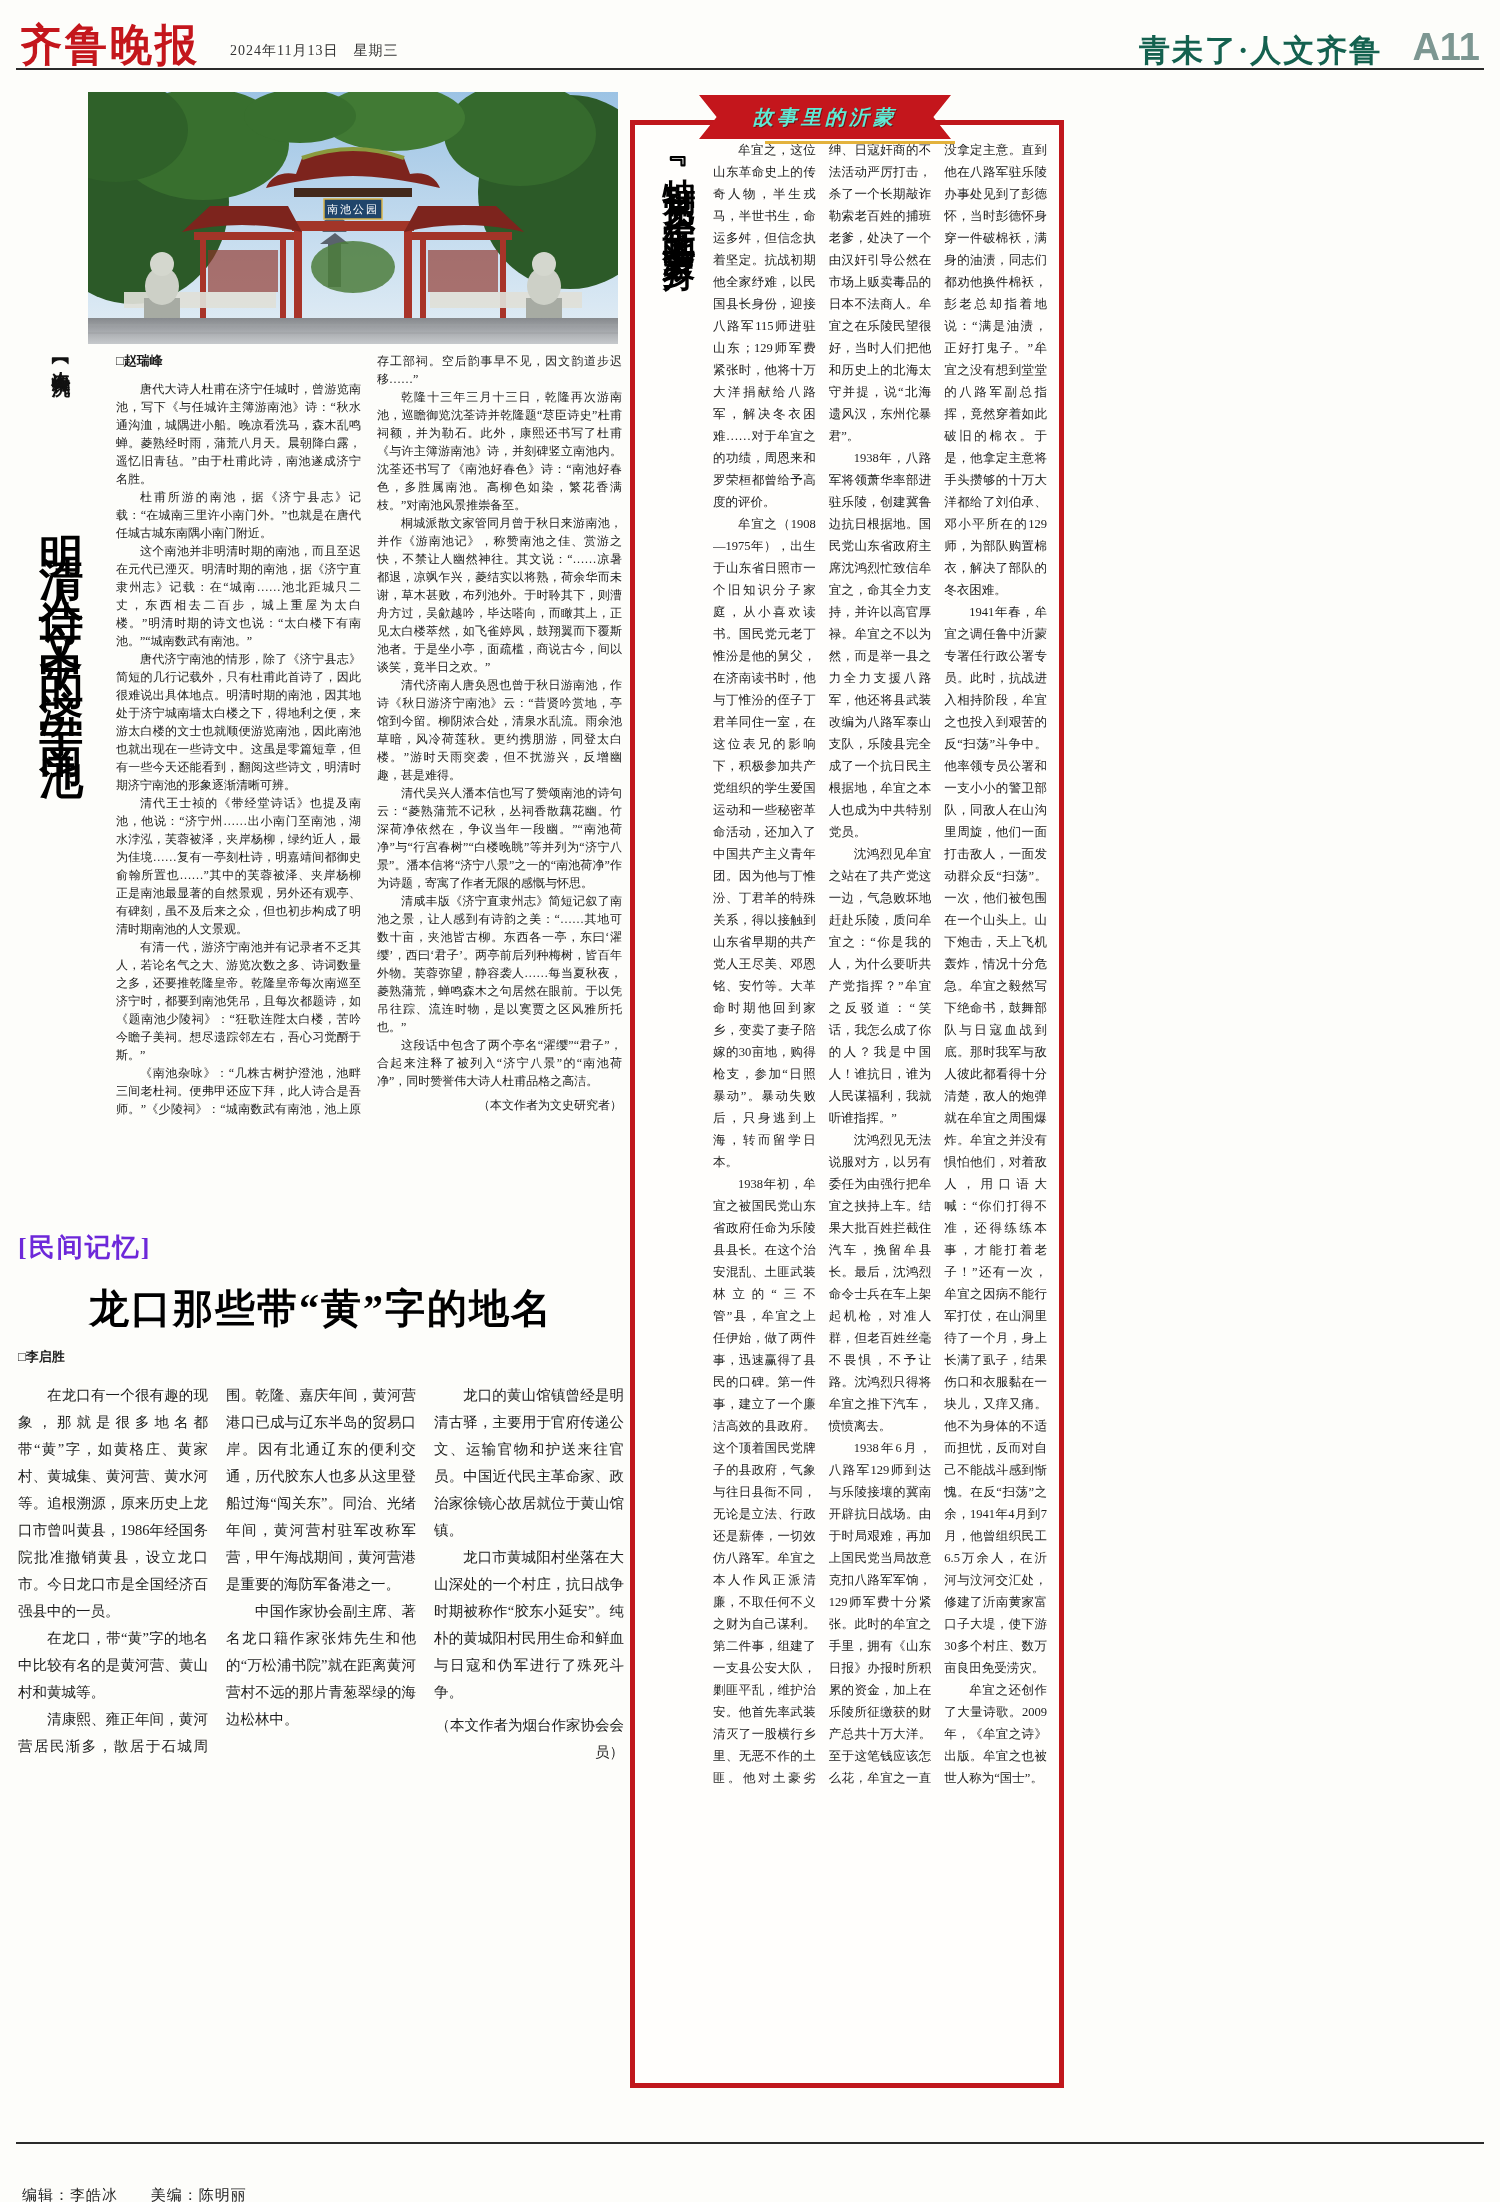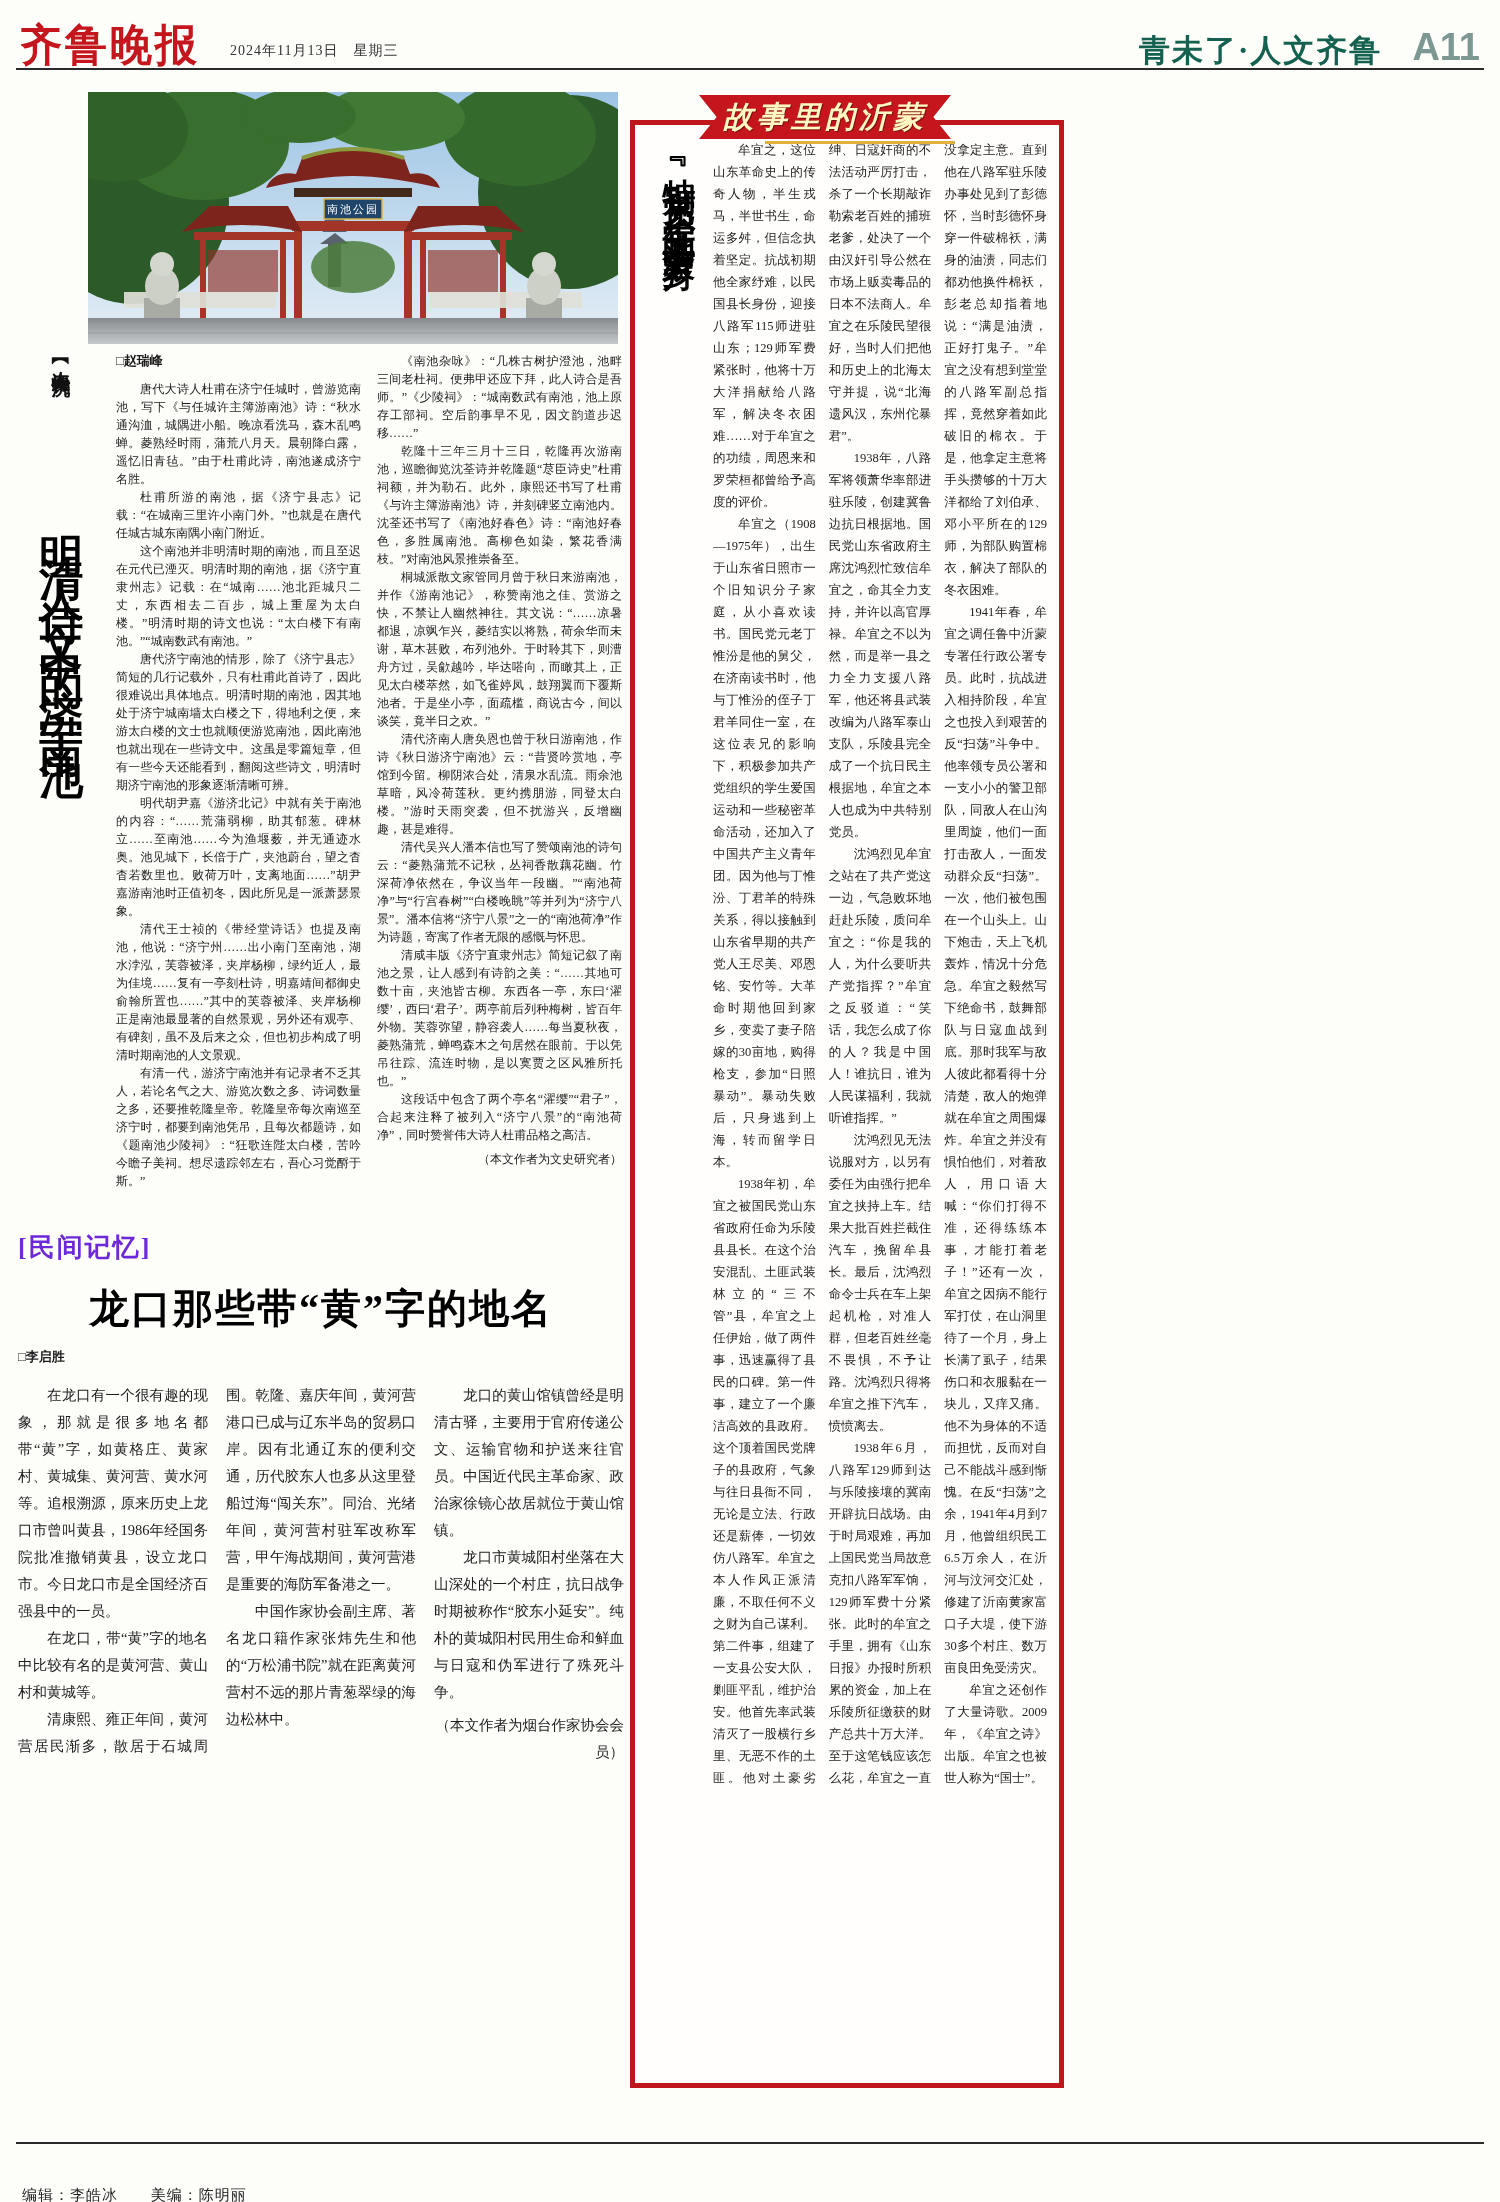--- a/index.html
+++ b/index.html
@@ -44,21 +44,21 @@
   .a2-title { margin:16px 0 12px; font-size:40px; font-weight:900; text-align:center; letter-spacing:2px; color:#000; }
   .a2-author { margin:2px 0 16px; }
   .a2-cols { column-count:3; column-gap:18px; font-size:14.5px; line-height:27px; max-height:560px; overflow:hidden; }
 
   
   .article3 { position:absolute; left:630px; top:120px; width:434px; height:1968px;
     border:5px solid #c0171c; background:#fffefc; box-sizing:border-box; }
   .ribbon { position:absolute; top:-30px; left:64px; width:252px; height:44px; background:#c4161c;
     display:flex; align-items:center; justify-content:center;
     clip-path:polygon(0 0,100% 0,93% 50%,100% 100%,0 100%,7% 50%); }
-  .ribbon span { color:#fef9c3; font-size:30px; font-weight:900; font-style:italic; letter-spacing:4px;
+  .ribbon span { color:#5eead4; font-size:20px; font-weight:900; font-style:italic; letter-spacing:4px;
     text-shadow:1px 1px 0 #7e0f12; }
   .ribbon-underline { position:absolute; top:16px; left:130px; width:190px; height:3px; background:#e3b23c; }
   .a3-inner { display:flex; height:100%; box-sizing:border-box; padding:14px 12px 14px 8px; gap:8px; }
   .a3-vtitle { writing-mode:vertical-rl; margin:6px 0 0; width:62px; flex:none;
     font-size:33px; font-weight:900; letter-spacing:7px; color:#000; line-height:1.6; }
   .a3-cols { flex:1; height:100%; overflow:hidden; column-count:3; column-gap:13px;
     font-size:12.5px; line-height:22px; }
 
   
   .foot-rule { position:absolute; left:16px; right:16px; top:2142px; border-top:2px solid #2a2a2a; }
@@ -163,21 +163,20 @@
     <div class="a1-left">
       <div class="col-label">【史海钩沉】</div>
       <h1 class="vtitle">明清人诗文中的济宁南池</h1>
     </div>
     <div class="a1-body paras">
       <div class="author">□赵瑞峰</div>
     <p>唐代大诗人杜甫在济宁任城时，曾游览南池，写下《与任城许主簿游南池》诗：“秋水通沟洫，城隅进小船。晚凉看洗马，森木乱鸣蝉。菱熟经时雨，蒲荒八月天。晨朝降白露，遥忆旧青毡。”由于杜甫此诗，南池遂成济宁名胜。</p>
         <p>杜甫所游的南池，据《济宁县志》记载：“在城南三里许小南门外。”也就是在唐代任城古城东南隅小南门附近。</p>
         <p>这个南池并非明清时期的南池，而且至迟在元代已湮灭。明清时期的南池，据《济宁直隶州志》记载：在“城南……池北距城只二丈，东西相去二百步，城上重屋为太白楼。”明清时期的诗文也说：“太白楼下有南池。”“城南数武有南池。”</p>
         <p>唐代济宁南池的情形，除了《济宁县志》简短的几行记载外，只有杜甫此首诗了，因此很难说出具体地点。明清时期的南池，因其地处于济宁城南墙太白楼之下，得地利之便，来游太白楼的文士也就顺便游览南池，因此南池也就出现在一些诗文中。这虽是零篇短章，但有一些今天还能看到，翻阅这些诗文，明清时期济宁南池的形象逐渐清晰可辨。</p>
-        <p>明代胡尹嘉《游济北记》中就有关于南池的内容：“……荒蒲弱柳，助其郁葱。碑林立……至南池……今为渔堰薮，并无通迹水奥。池见城下，长倍于广，夹池蔚台，望之杳杳若数里也。败荷万叶，支离地面……”胡尹嘉游南池时正值初冬，因此所见是一派萧瑟景象。</p>
         <p>清代王士祯的《带经堂诗话》也提及南池，他说：“济宁州……出小南门至南池，湖水浡泓，芙蓉被泽，夹岸杨柳，绿约近人，最为佳境……复有一亭刻杜诗，明嘉靖间都御史俞翰所置也……”其中的芙蓉被泽、夹岸杨柳正是南池最显著的自然景观，另外还有观亭、有碑刻，虽不及后来之众，但也初步构成了明清时期南池的人文景观。</p>
         <p>有清一代，游济宁南池并有记录者不乏其人，若论名气之大、游览次数之多、诗词数量之多，还要推乾隆皇帝。乾隆皇帝每次南巡至济宁时，都要到南池凭吊，且每次都题诗，如《题南池少陵祠》：“狂歌连陛太白楼，苦吟今瞻子美祠。想尽遗踪邻左右，吾心习觉酹于斯。”</p>
         <p>《南池杂咏》：“几株古树护澄池，池畔三间老杜祠。便弗甲还应下拜，此人诗合是吾师。”《少陵祠》：“城南数武有南池，池上原存工部祠。空后韵事早不见，因文韵道步迟移……”</p>
         <p>乾隆十三年三月十三日，乾隆再次游南池，巡瞻御览沈荃诗并乾隆题“荩臣诗史”杜甫祠额，并为勒石。此外，康熙还书写了杜甫《与许主簿游南池》诗，并刻碑竖立南池内。沈荃还书写了《南池好春色》诗：“南池好春色，多胜属南池。高柳色如染，繁花香满枝。”对南池风景推崇备至。</p>
         <p>桐城派散文家管同月曾于秋日来游南池，并作《游南池记》，称赞南池之佳、赏游之快，不禁让人幽然神往。其文说：“……凉暑都退，凉飒乍兴，菱结实以将熟，荷余华而未谢，草木甚败，布列池外。于时聆其下，则漕舟方过，吴歈越吟，毕达嗒向，而瞰其上，正见太白楼萃然，如飞雀婷凤，鼓翔翼而下覆斯池者。于是坐小亭，面疏槛，商说古今，间以谈笑，竟半日之欢。”</p>
         <p>清代济南人唐奂恩也曾于秋日游南池，作诗《秋日游济宁南池》云：“昔贤吟赏地，亭馆到今留。柳阴浓合处，清泉水乱流。雨余池草暗，风冷荷莲秋。更约携朋游，同登太白楼。”游时天雨突袭，但不扰游兴，反增幽趣，甚是难得。</p>
         <p>清代吴兴人潘本信也写了赞颂南池的诗句云：“菱熟蒲荒不记秋，丛祠香散藕花幽。竹深荷净依然在，争议当年一段幽。”“南池荷净”与“行宫春树”“白楼晚眺”等并列为“济宁八景”。潘本信将“济宁八景”之一的“南池荷净”作为诗题，寄寓了作者无限的感慨与怀思。</p>
         <p>清咸丰版《济宁直隶州志》简短记叙了南池之景，让人感到有诗韵之美：“……其地可数十亩，夹池皆古柳。东西各一亭，东曰‘濯缨’，西曰‘君子’。两亭前后列种梅树，皆百年外物。芙蓉弥望，静容袭人……每当夏秋夜，菱熟蒲荒，蝉鸣森木之句居然在眼前。于以凭吊往踪、流连时物，是以寞贾之区风雅所托也。”</p>
         <p>这段话中包含了两个亭名“濯缨”“君子”，合起来注释了被列入“济宁八景”的“南池荷净”，同时赞誉伟大诗人杜甫品格之高洁。</p>
         <p class="note">（本文作者为文史研究者）</p>

